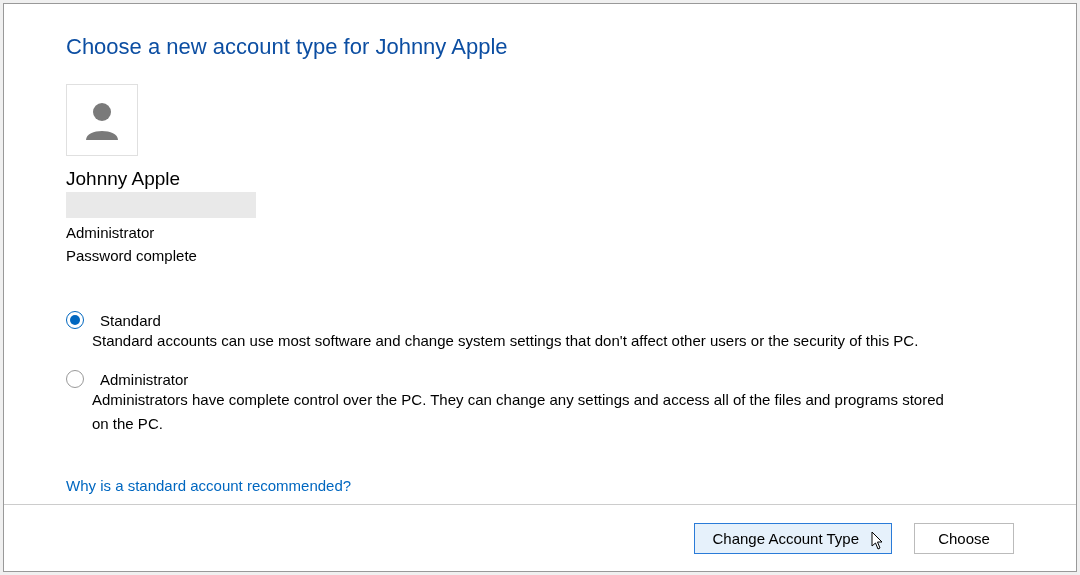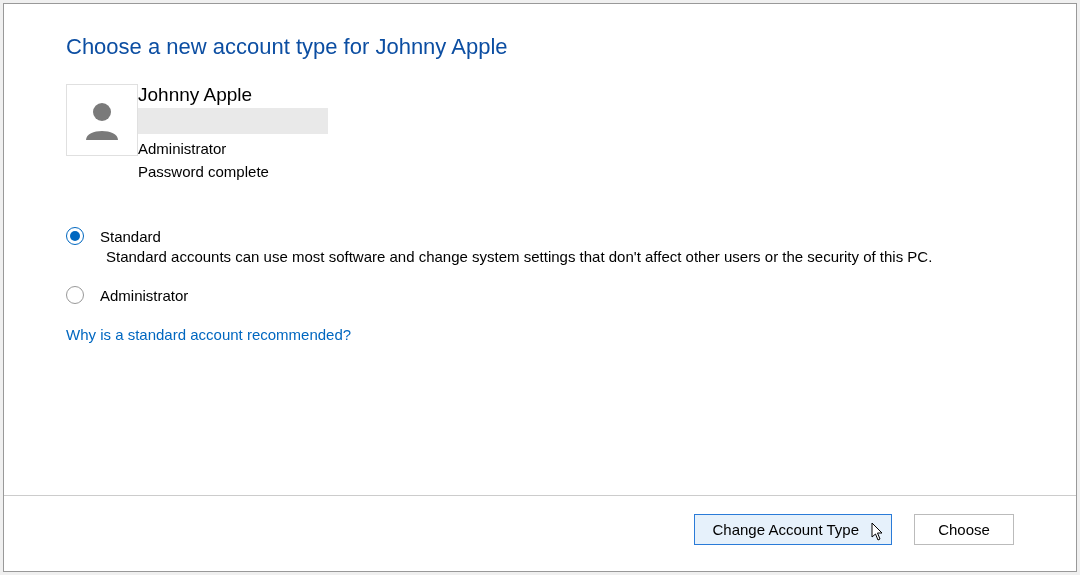--- a/index.html
+++ b/index.html
@@ -26,22 +26,23 @@
     }
     .page-title {
       color: #0c4ea2;
       font-size: 22px;
       font-weight: 400;
       margin-bottom: 24px;
     }
     .user-row {
       display: flex;
       align-items: flex-start;
-      gap: 0;
+      gap: 12px;
       margin-bottom: 44px;
+      flex-direction: column;
     }
     .avatar-box {
       width: 72px;
       height: 72px;
       border: 1px solid #e0e0e0;
       display: flex;
       align-items: center;
       justify-content: center;
     }
     .avatar-icon svg { display: block; }
@@ -86,31 +87,31 @@
       content: "";
       width: 10px;
       height: 10px;
       border-radius: 50%;
       background: #0067c0;
     }
     .option-label {
       font-size: 15px;
     }
     .option-desc {
-      margin-left: 40px;
+      margin-left: 26px;
       font-size: 15px;
       line-height: 1.55;
       color: #000;
       max-width: 870px;
     }
     .help-link {
       color: #0067c0;
       font-size: 15px;
       cursor: pointer;
-      margin-top: 4px;
+      margin-top: 24px;
       display: inline-block;
     }
     .footer {
       border-top: 1px solid #ccc;
       padding: 18px 62px 26px 62px;
       display: flex;
       justify-content: flex-end;
       gap: 22px;
     }
     .btn {
@@ -165,20 +166,21 @@
         <span class="option-label">Standard</span>
       </div>
       <div class="option-desc">Standard accounts can use most software and change system settings that don't affect other users or the security of this PC.</div>
     </div>
 
     <div class="option">
       <div class="option-head">
         <span class="radio"></span>
         <span class="option-label">Administrator</span>
       </div>
+      <div class="option-desc">Administrators have complete control over the PC. They can change any settings and access all of the files and programs stored on the PC.</div>
     </div>
 
     <a class="help-link">Why is a standard account recommended?</a>
 
   </div>
 
   <div class="footer">
     <button class="btn primary">
       <span>Change Account Type</span>
       <span class="cursor-icon">

